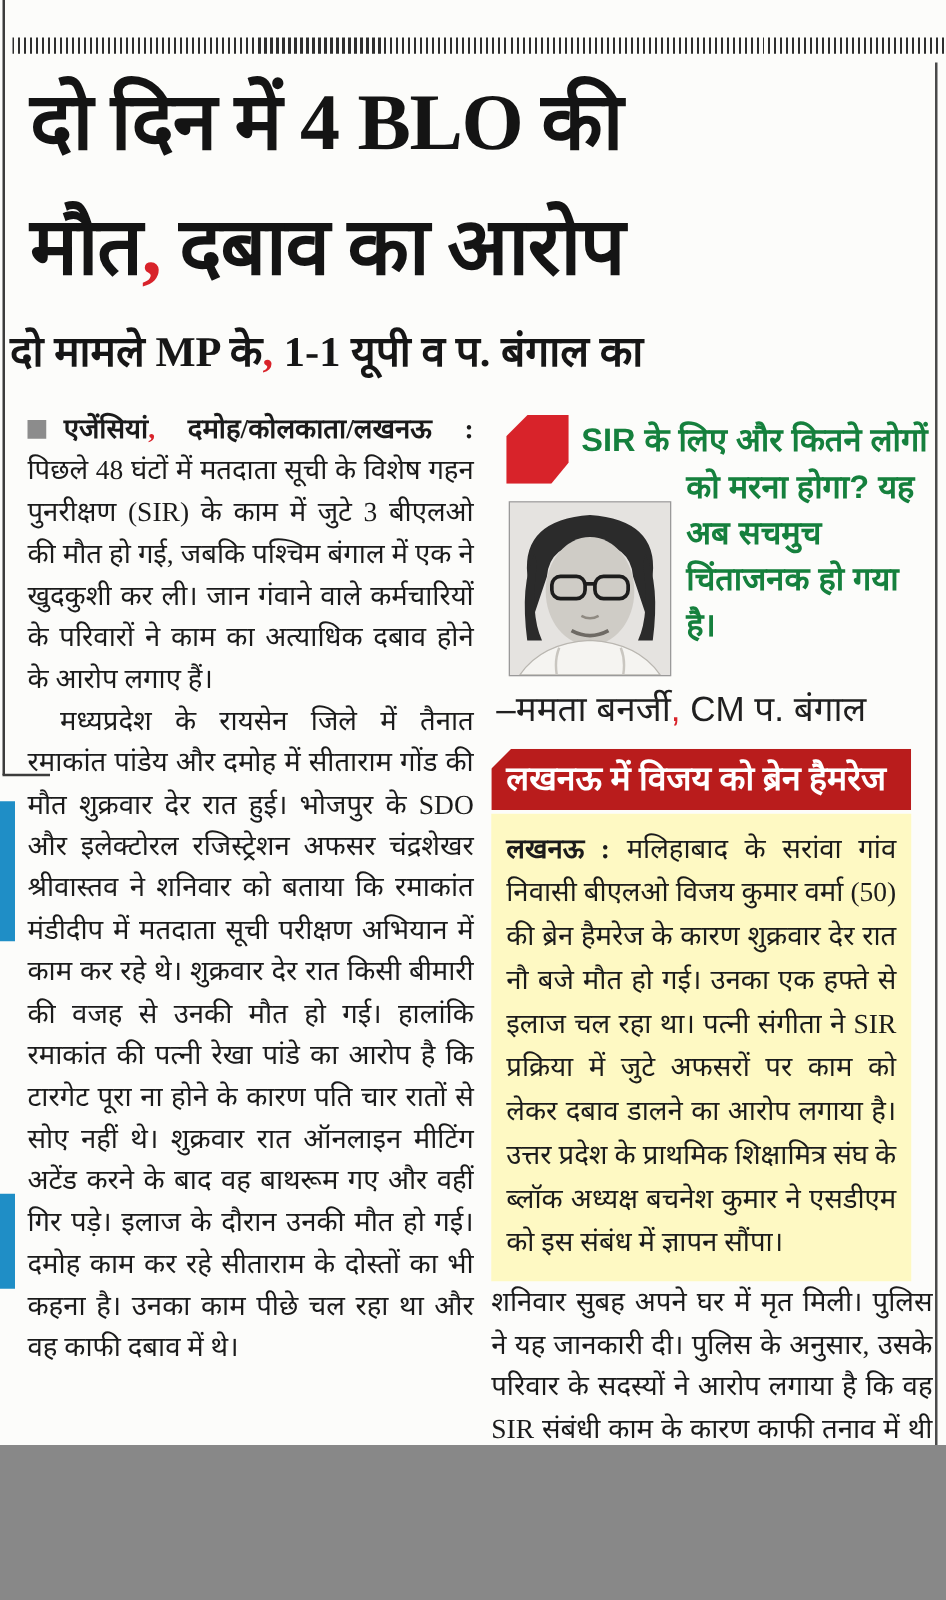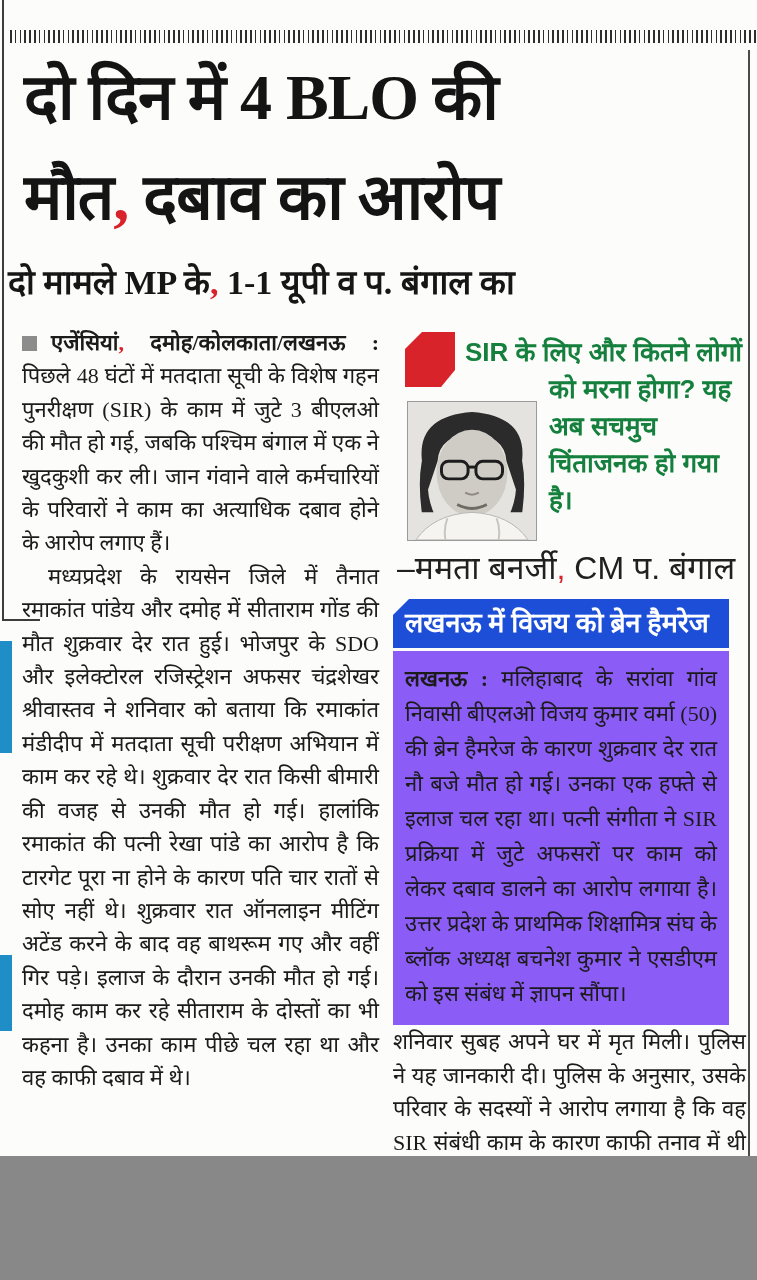--- a/index.html
+++ b/index.html
@@ -49,32 +49,32 @@
   .q-photo {
     float:left; clear:left; width:130px; height:140px; margin:8px 12px 4px 14px;
     border:1px solid #9a9a9a; background:#e2e0dd;
   }
   .q-photo svg { display:block; width:100%; height:100%; }
   .quote-text {
     font-family:"Liberation Sans","DejaVu Sans",sans-serif;
     font-weight:bold; font-size:26px; line-height:37px; color:#15803d; padding-top:8px;
   }
   .q-attr {
-    clear:both; font-size:32px; line-height:30px; padding:8px 0 0 4px;
+    clear:both; font-size:28px; line-height:30px; padding:8px 0 0 4px;
     font-family:"Liberation Sans","DejaVu Sans",sans-serif; color:#202020;
   }
 
   .sidebar-box { margin-top:16px; width:336px; }
   .sb-header {
-    background:#1d4ed8; color:#ffffff; font-weight:bold; font-size:27px;
+    background:#b91c1c; color:#ffffff; font-weight:bold; font-size:27px;
     line-height:34px; padding:7px 12px 8px;
     clip-path:polygon(16px 0, 100% 0, 100% 100%, 0 100%, 0 16px);
   }
   .sb-body {
-    background:#8b5cf6; margin-top:3px; padding:10px 12px 14px;
+    background:#fef9c3; margin-top:3px; padding:10px 12px 14px;
     font-size:22px; line-height:35px; text-align:justify; max-height:400px; overflow:hidden;
   }
 
   .continuation { margin-top:0; font-size:22px; line-height:33.6px; text-align:justify; }
   .jump-marker { color:#d8232a; font-weight:bold; letter-spacing:-4px; margin-right:6px; }
   .jump-label { font-weight:normal; }
 </style>
 </head>
 <body>
 

